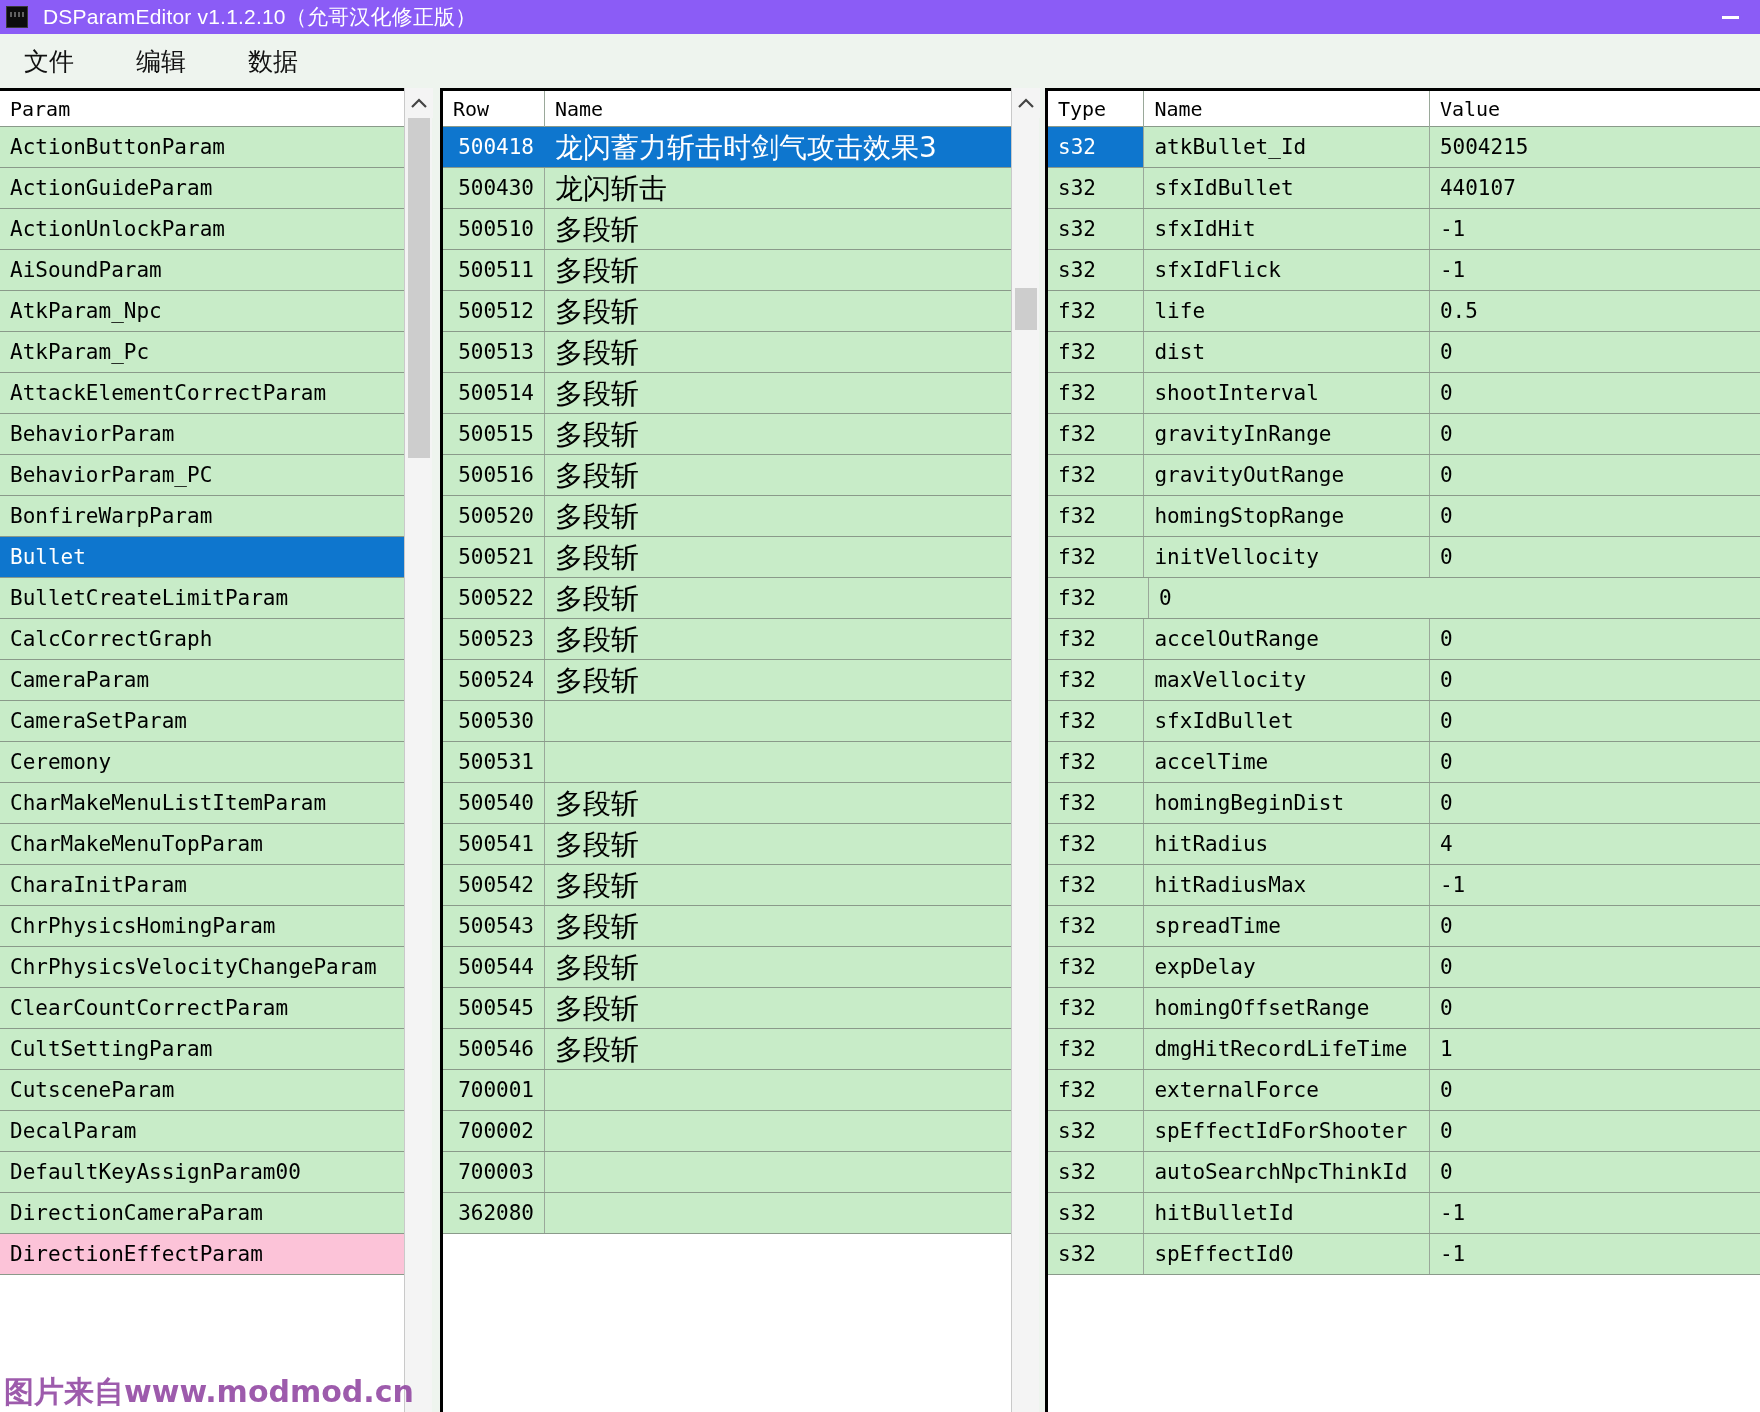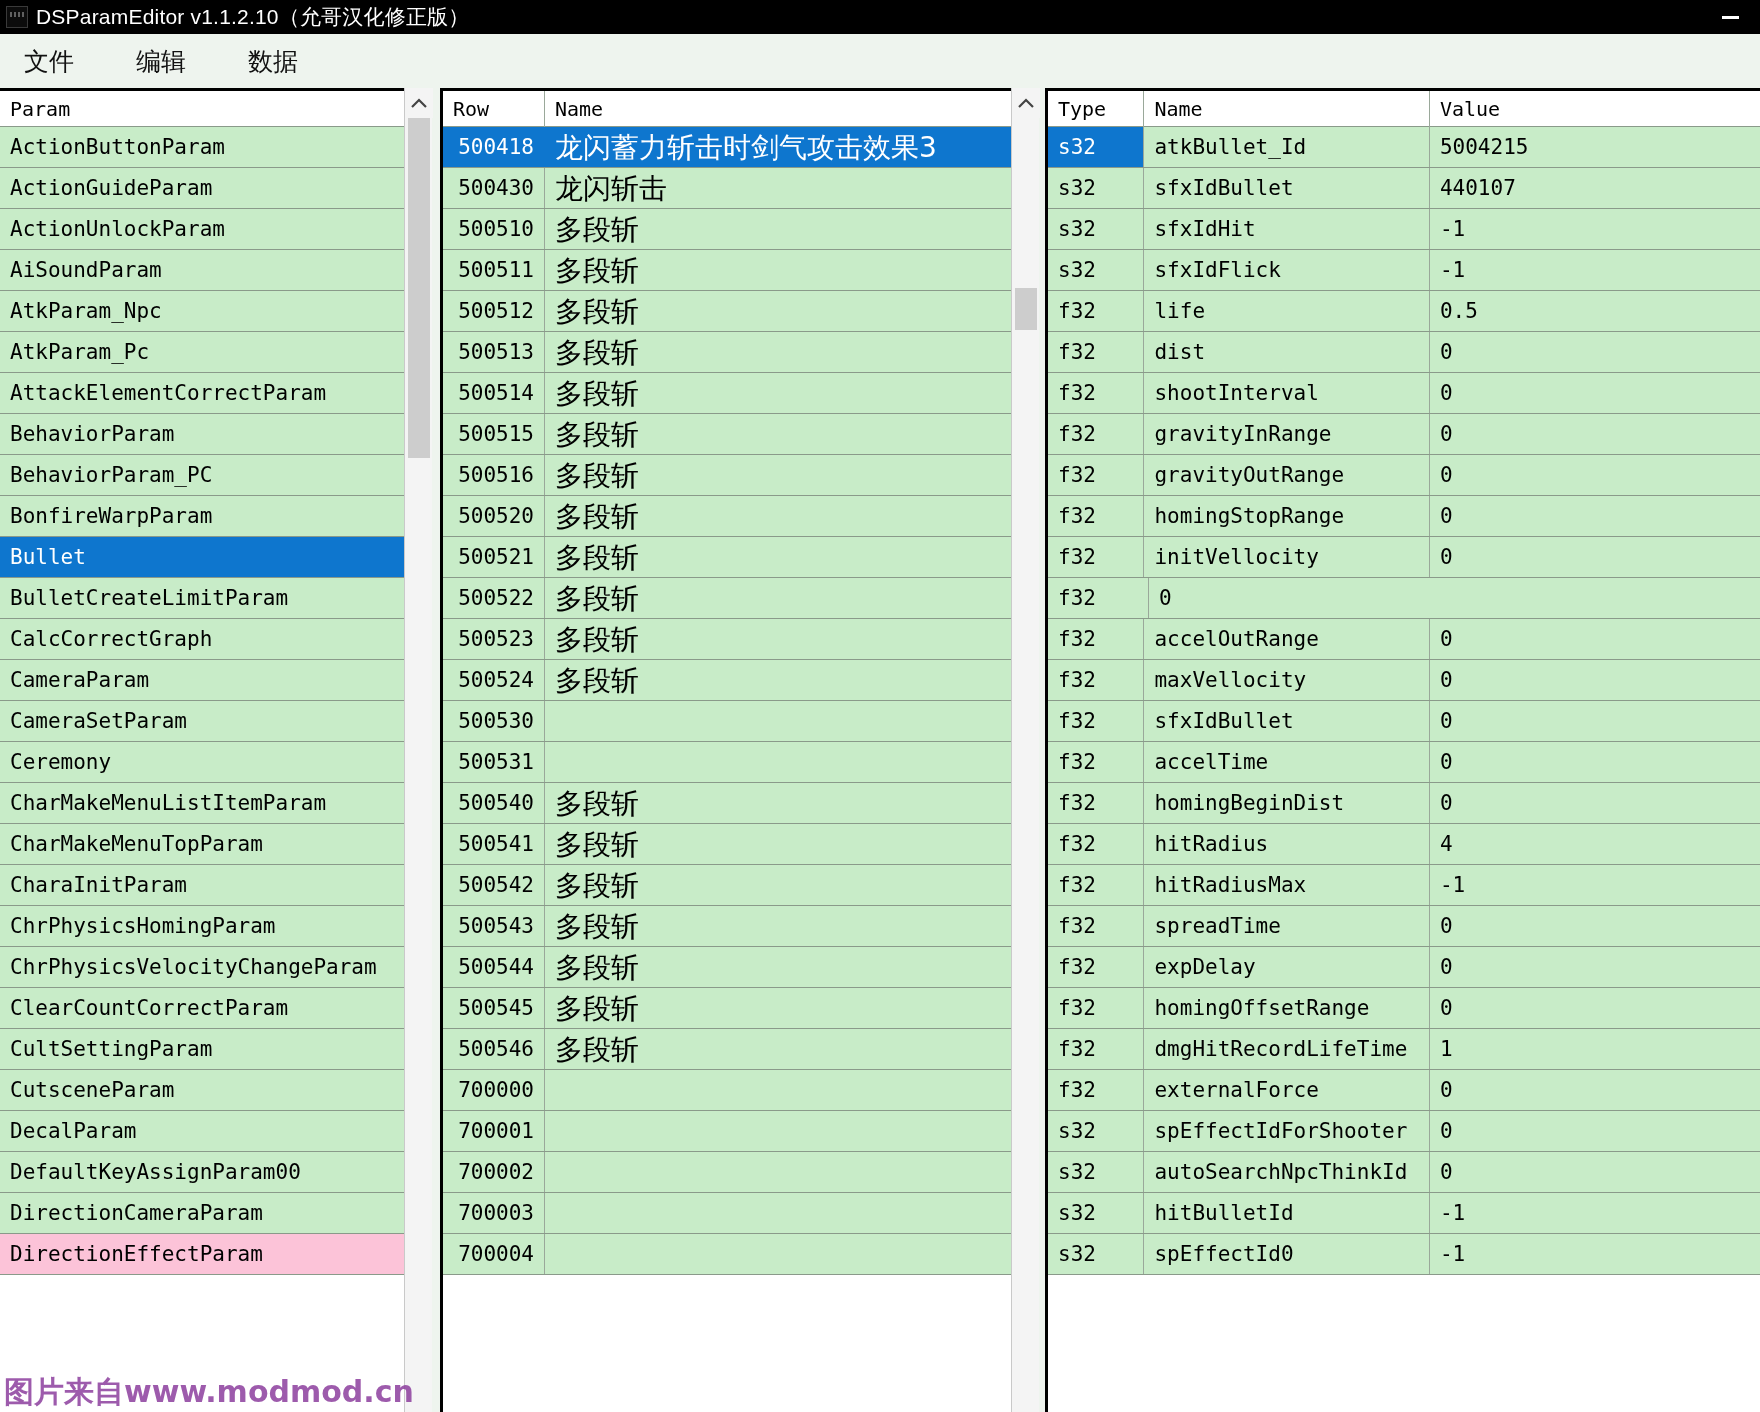--- a/index.html
+++ b/index.html
@@ -7,22 +7,22 @@
     margin: 0; padding: 0;
     width: 1760px; height: 1412px;
     overflow: hidden;
     background: #eef4ee;
     font-family: "Liberation Sans", sans-serif;
   }
 
   
   #titlebar {
     position: absolute; left: 0; top: 0; width: 1760px; height: 34px;
-    background: #000000;
-    display: flex; align-items: center;
+    background: #8b5cf6;
+    display: flex; align-items: center; gap: 7px;
   }
   #app-icon {
     width: 22px; height: 22px; margin-left: 6px; margin-right: 8px;
     background: #0c0c0c;
     border: 1px solid #3a3a3a;
     position: relative; flex: 0 0 auto;
   }
   #app-icon::after {
     content: ""; position: absolute; left: 3px; top: 5px;
     width: 16px; height: 5px;
@@ -345,37 +345,33 @@
       </div>
       <div class="row">
         <div class="cell c1 num">500545</div>
         <div class="cell c2 cjk">多段斩</div>
       </div>
       <div class="row">
         <div class="cell c1 num">500546</div>
         <div class="cell c2 cjk">多段斩</div>
       </div>
       <div class="row">
-        <div class="cell c1 num">700000</div>
-        <div class="cell c2"></div>
-      </div>
-      <div class="row">
         <div class="cell c1 num">700001</div>
         <div class="cell c2"></div>
       </div>
       <div class="row">
         <div class="cell c1 num">700002</div>
         <div class="cell c2"></div>
       </div>
       <div class="row">
         <div class="cell c1 num">700003</div>
         <div class="cell c2"></div>
       </div>
       <div class="row">
-        <div class="cell c1 num">700004</div>
+        <div class="cell c1 num">362080</div>
         <div class="cell c2"></div>
       </div>
     </div>
 </div>
 <div class="scrollbar" id="sb-mid">
   <div class="sb-up">
     <svg width="16" height="11" viewBox="0 0 16 11">
         <path d="M1 9 L8 2 L15 9" fill="none" stroke="#444" stroke-width="2.2"></path>
       </svg>
   </div>

